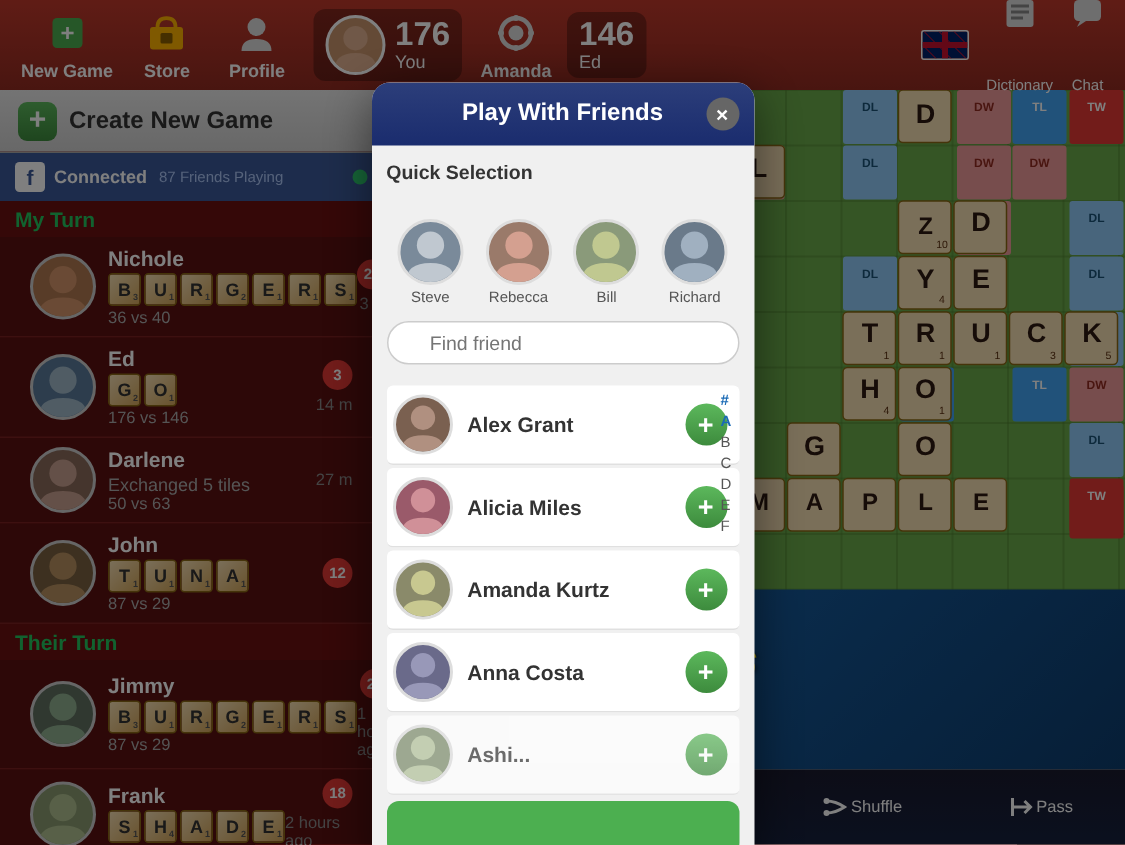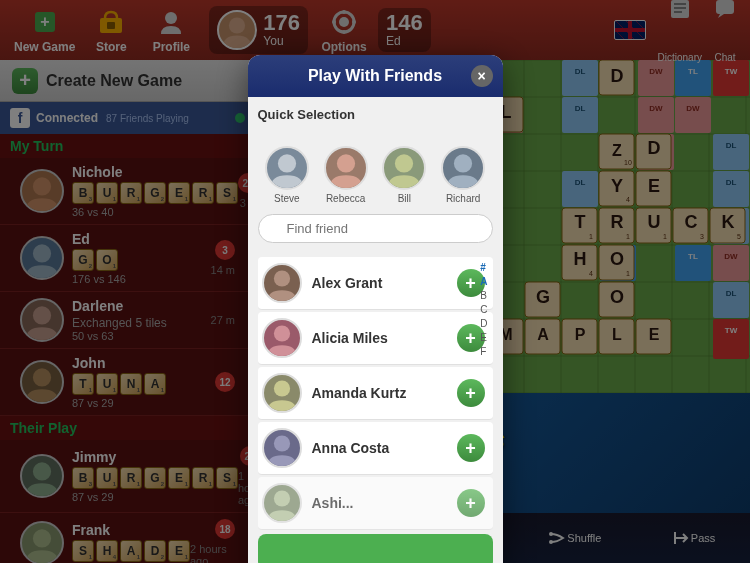--- a/index.html
+++ b/index.html
@@ -507,21 +507,21 @@
     <div class="nav-icon">
       <svg viewBox="0 0 28 28" fill="none">
         <circle cx="14" cy="14" r="5" fill="#ddd"></circle>
         <circle cx="14" cy="14" r="10" stroke="#ddd" stroke-width="3" fill="none"></circle>
         <rect x="12" y="2" width="4" height="4" rx="2" fill="#ddd"></rect>
         <rect x="12" y="22" width="4" height="4" rx="2" fill="#ddd"></rect>
         <rect x="2" y="12" width="4" height="4" rx="2" fill="#ddd"></rect>
         <rect x="22" y="12" width="4" height="4" rx="2" fill="#ddd"></rect>
       </svg>
     </div>
-    <span>Options</span>
+    <span>Amanda</span>
   </div>
 
   <div class="ed-area">
     <div class="player-score-info">
       <div class="player-score-num">146</div>
       <div class="player-score-name">Ed</div>
     </div>
   </div>
 
   <div class="spacer"></div>
@@ -657,21 +657,21 @@
             <div class="tile">A<span class="tile-score">1</span></div>
           </div>
           <div class="game-score">87 vs 29</div>
         </div>
         <div class="game-item-right">
           <div style="background:#e53935;color:white;border-radius:50%;width:20px;height:20px;font-size:10px;display:flex;align-items:center;justify-content:center;font-weight:bold;">12</div>
         </div>
       </div>
 
       <div class="section-header">
-        <span>Their Play</span>
+        <span>Their Turn</span>
       </div>
 
       <div class="game-item">
         <div class="game-avatar" style="background:#607060;">
           <svg viewBox="0 0 44 44">
               <circle cx="22" cy="17" r="10" fill="#90b090"></circle>
               <path d="M4 44 Q4 30 22 30 Q40 30 40 44" fill="#90b090"></path>
             </svg>
         </div>
         <div class="game-info">

